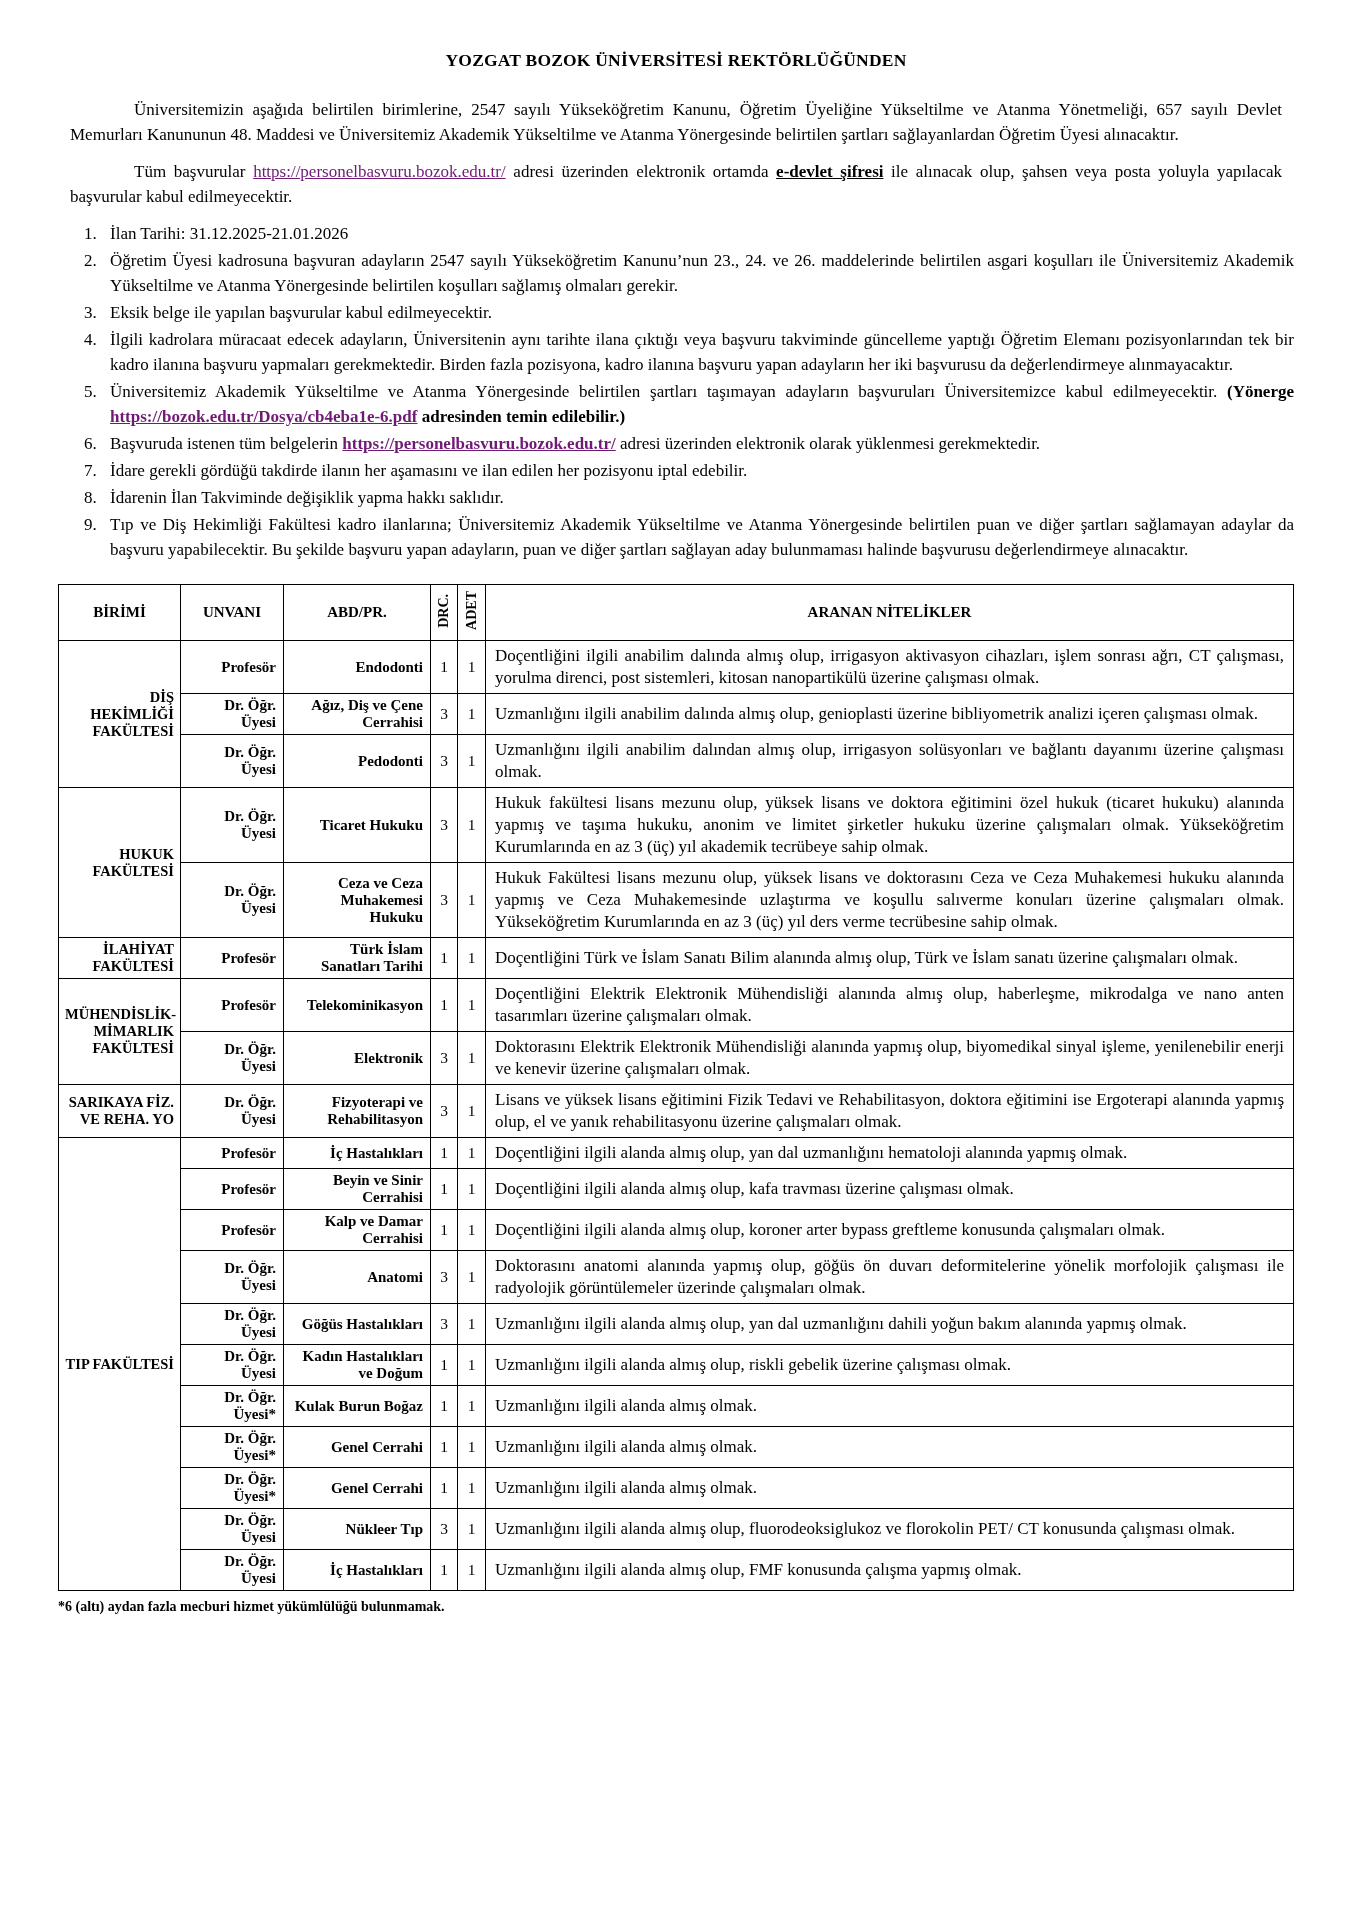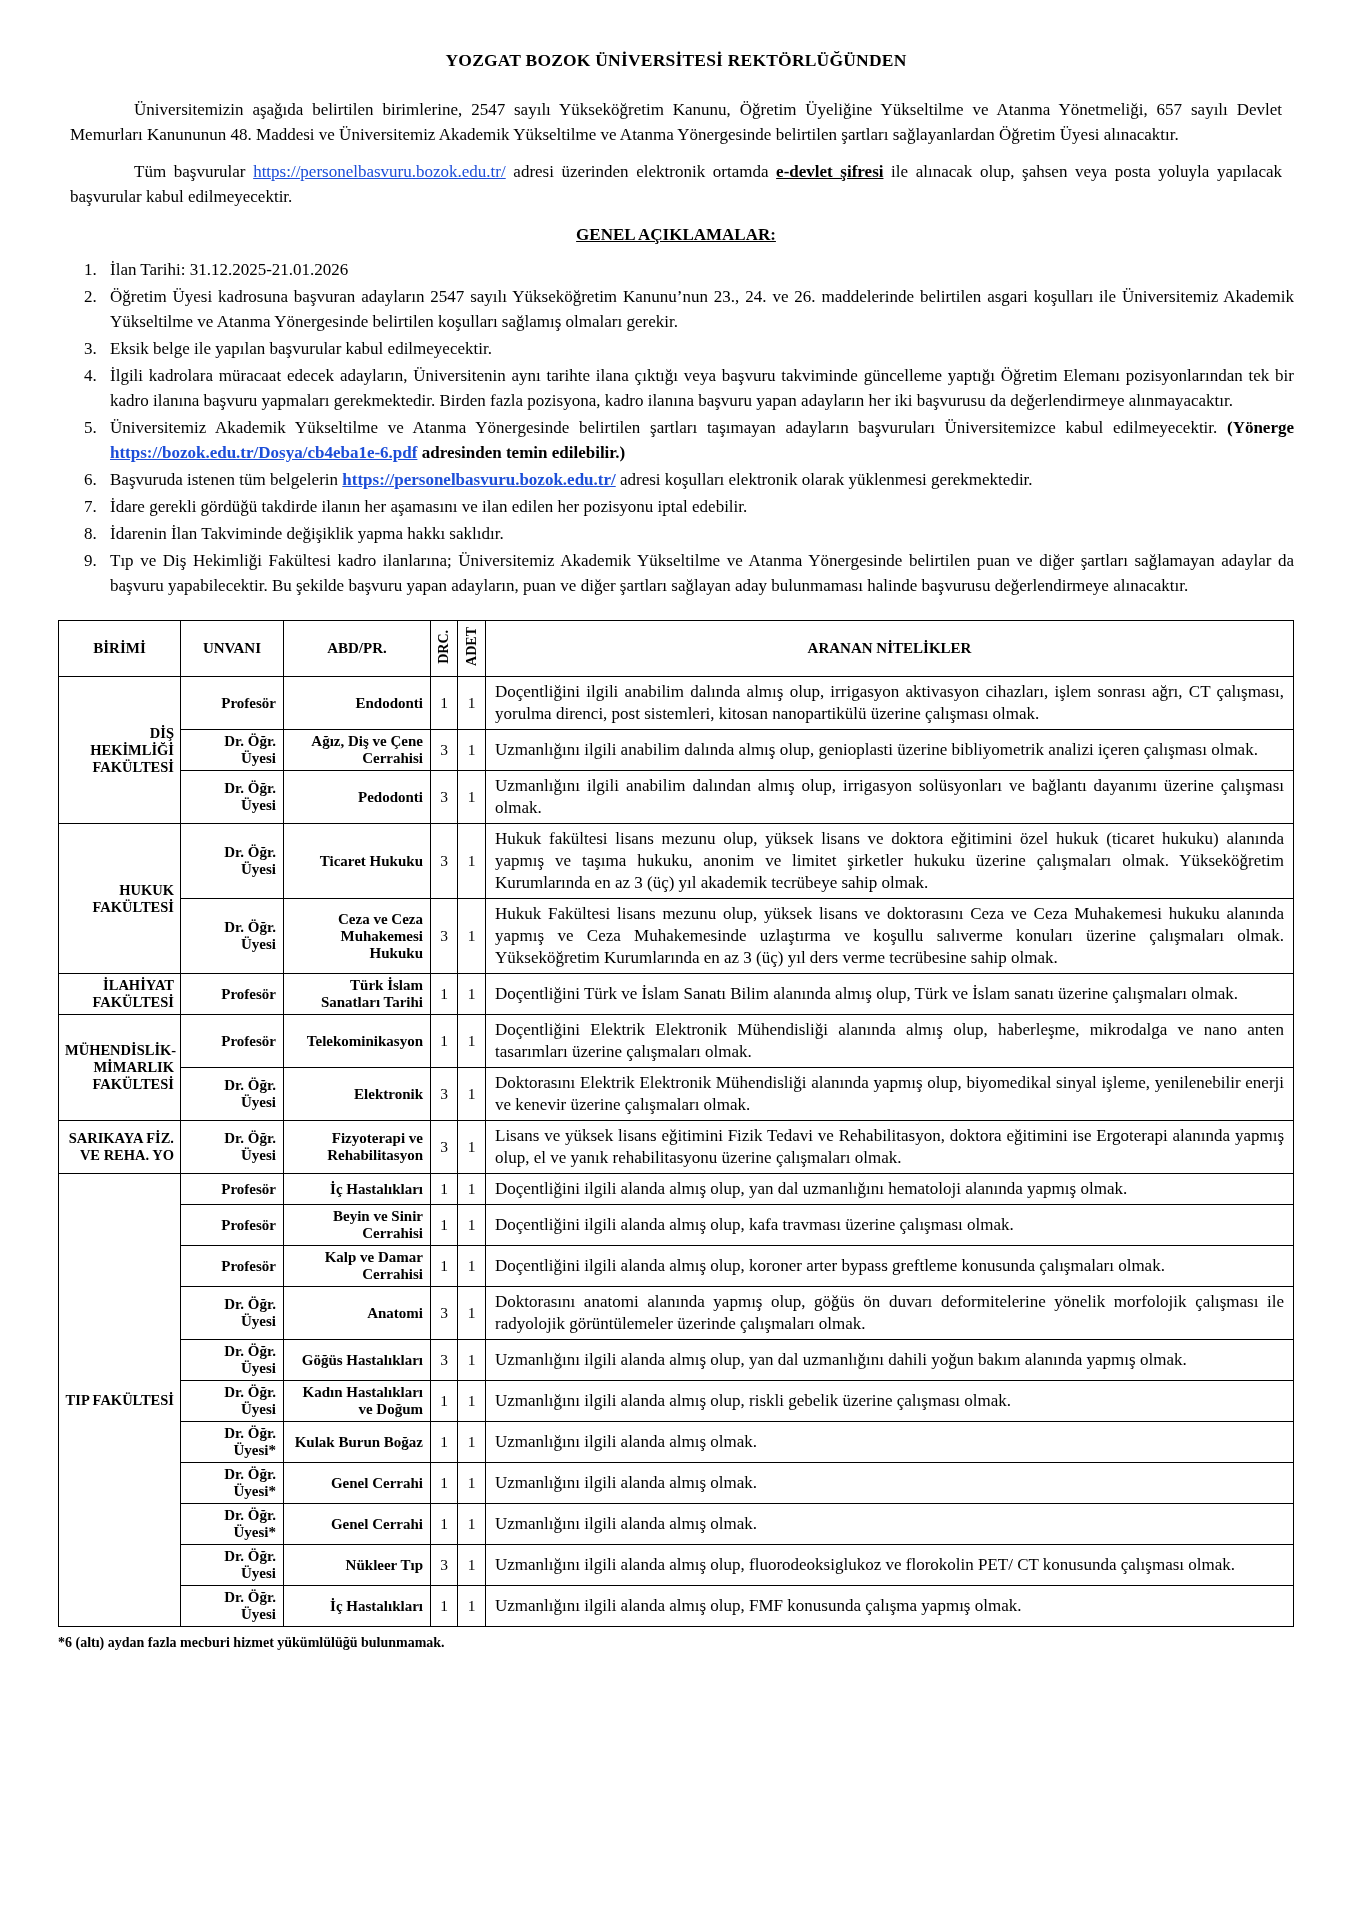--- a/index.html
+++ b/index.html
@@ -24,21 +24,21 @@
     letter-spacing: 0.2px;
   }
   .para {
     font-size: 17px;
     line-height: 25px;
     text-align: justify;
     text-indent: 64px;
     margin: 12px;
   }
   .link {
-    color: #1d4ed8;
+    color: #701a75;
     cursor: pointer;
   }
   .bold { font-weight: bold; }
   .bold-underline { font-weight: bold; text-decoration: underline; }
   .section-heading {
     text-align: center;
     font-size: 17px;
     font-weight: bold;
     margin: 16px 0 12px 0;
   }
@@ -119,31 +119,28 @@
 
 <div class="page">
 
   <h1 class="doc-title">YOZGAT BOZOK ÜNİVERSİTESİ REKTÖRLÜĞÜNDEN</h1>
 
   <div>
       <p class="para"><span>Üniversitemizin aşağıda belirtilen birimlerine, 2547 sayılı Yükseköğretim Kanunu, Öğretim Üyeliğine Yükseltilme ve Atanma Yönetmeliği, 657 sayılı Devlet Memurları Kanununun 48. Maddesi ve Üniversitemiz Akademik Yükseltilme ve Atanma Yönergesinde belirtilen şartları sağlayanlardan Öğretim Üyesi alınacaktır.</span></p>
       <p class="para"><span>Tüm başvurular </span><a href="#" class="link">https://personelbasvuru.bozok.edu.tr/</a><span> adresi üzerinden elektronik ortamda </span><span class="bold-underline">e-devlet şifresi</span><span> ile alınacak olup, şahsen veya posta yoluyla yapılacak başvurular kabul edilmeyecektir.</span></p>
     </div>
 
-  <div class="section-heading">
-    <span>GENEL AÇIKLAMALAR:</span>
-  </div>
 
   <div class="gen-list">
       <div class="list-item"><span class="num">1.</span><span><span>İlan Tarihi: 31.12.2025-21.01.2026</span></span></div>
       <div class="list-item"><span class="num">2.</span><span><span>Öğretim Üyesi kadrosuna başvuran adayların 2547 sayılı Yükseköğretim Kanunu’nun 23., 24. ve 26. maddelerinde belirtilen asgari koşulları ile Üniversitemiz Akademik Yükseltilme ve Atanma Yönergesinde belirtilen koşulları sağlamış olmaları gerekir.</span></span></div>
       <div class="list-item"><span class="num">3.</span><span><span>Eksik belge ile yapılan başvurular kabul edilmeyecektir.</span></span></div>
       <div class="list-item"><span class="num">4.</span><span><span>İlgili kadrolara müracaat edecek adayların, Üniversitenin aynı tarihte ilana çıktığı veya başvuru takviminde güncelleme yaptığı Öğretim Elemanı pozisyonlarından tek bir kadro ilanına başvuru yapmaları gerekmektedir. Birden fazla pozisyona, kadro ilanına başvuru yapan adayların her iki başvurusu da değerlendirmeye alınmayacaktır.</span></span></div>
       <div class="list-item"><span class="num">5.</span><span><span>Üniversitemiz Akademik Yükseltilme ve Atanma Yönergesinde belirtilen şartları taşımayan adayların başvuruları Üniversitemizce kabul edilmeyecektir. </span><span class="bold">(Yönerge </span><a href="#" class="link bold">https://bozok.edu.tr/Dosya/cb4eba1e-6.pdf</a><span class="bold"> adresinden temin edilebilir.)</span></span></div>
-      <div class="list-item"><span class="num">6.</span><span><span>Başvuruda istenen tüm belgelerin </span><a href="#" class="link bold">https://personelbasvuru.bozok.edu.tr/</a><span> adresi koşulları elektronik olarak yüklenmesi gerekmektedir.</span></span></div>
+      <div class="list-item"><span class="num">6.</span><span><span>Başvuruda istenen tüm belgelerin </span><a href="#" class="link bold">https://personelbasvuru.bozok.edu.tr/</a><span> adresi üzerinden elektronik olarak yüklenmesi gerekmektedir.</span></span></div>
       <div class="list-item"><span class="num">7.</span><span><span>İdare gerekli gördüğü takdirde ilanın her aşamasını ve ilan edilen her pozisyonu iptal edebilir.</span></span></div>
       <div class="list-item"><span class="num">8.</span><span><span>İdarenin İlan Takviminde değişiklik yapma hakkı saklıdır.</span></span></div>
       <div class="list-item"><span class="num">9.</span><span><span>Tıp ve Diş Hekimliği Fakültesi kadro ilanlarına; Üniversitemiz Akademik Yükseltilme ve Atanma Yönergesinde belirtilen puan ve diğer şartları sağlamayan adaylar da başvuru yapabilecektir. Bu şekilde başvuru yapan adayların, puan ve diğer şartları sağlayan aday bulunmaması halinde başvurusu değerlendirmeye alınacaktır.</span></span></div>
     </div>
 
   <table class="positions">
     <colgroup>
       <col style="width:122px">
       <col style="width:103px">
       <col style="width:147px">

